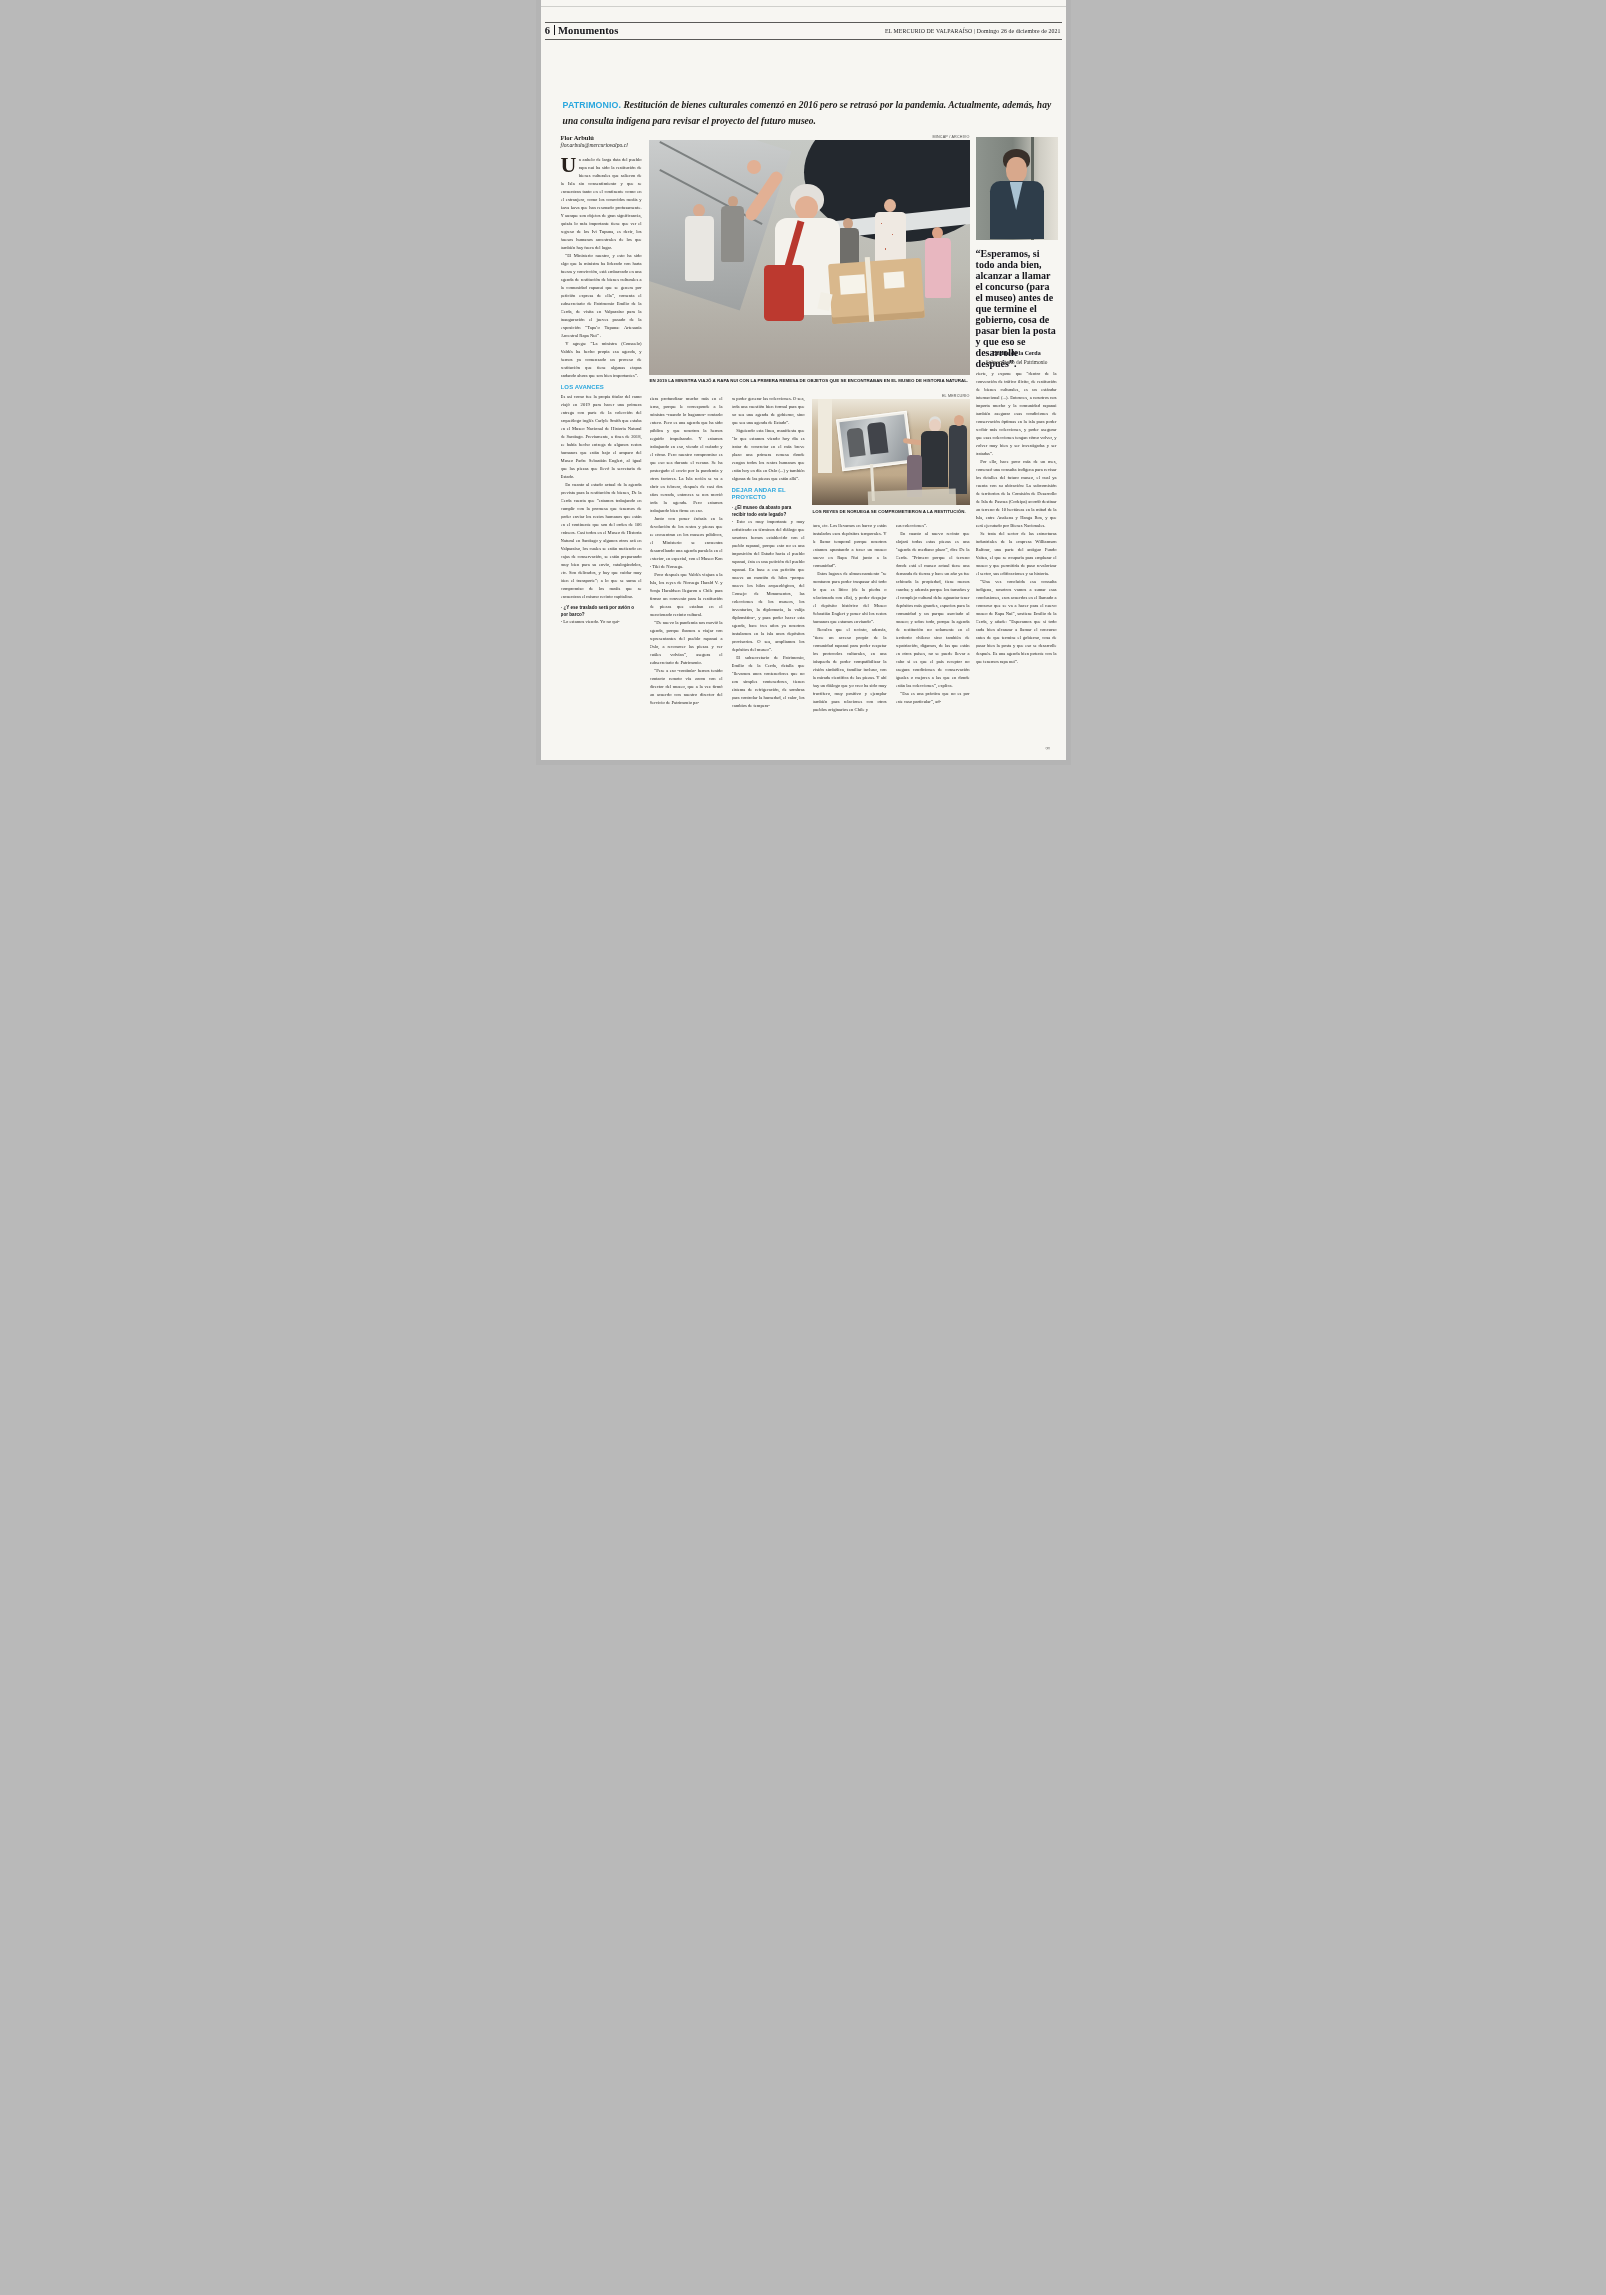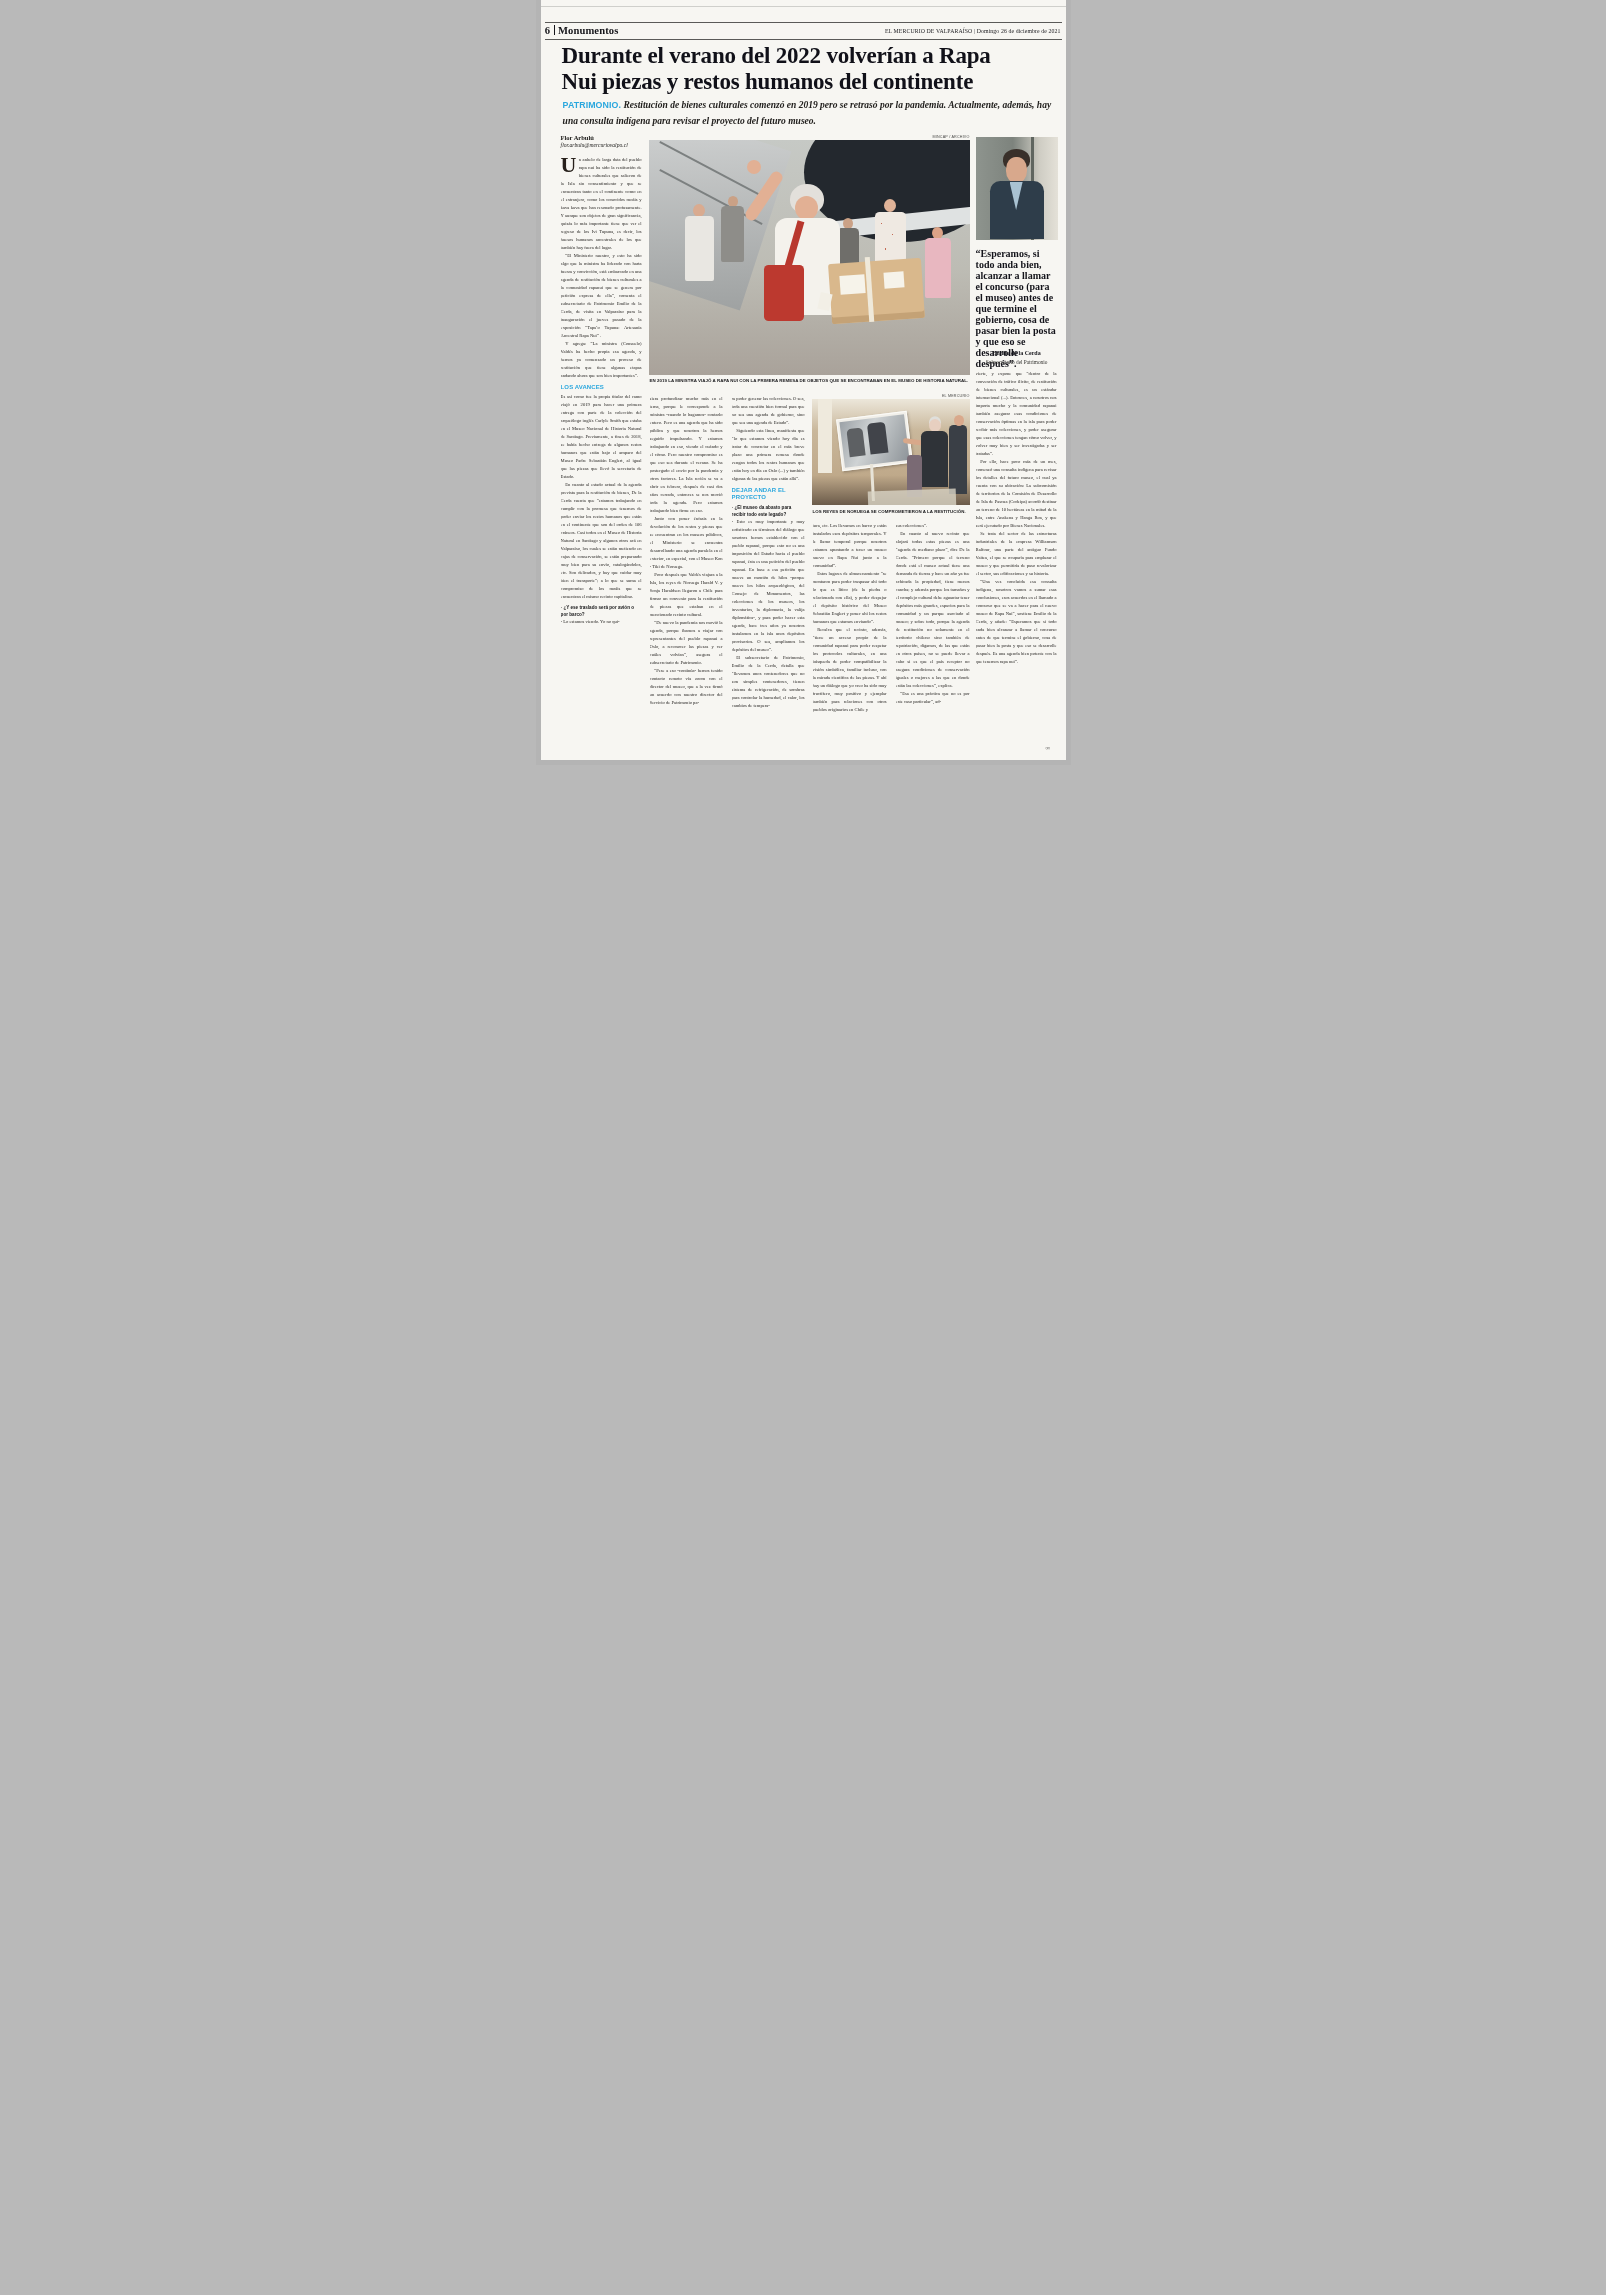--- a/index.html
+++ b/index.html
@@ -122,29 +122,25 @@
       <span class="mh-bar"></span>
       <span class="mh-section">Monumentos</span>
     </div>
     <div class="mh-right">
       <span>EL MERCURIO DE VALPARAÍSO</span>
       <span>|</span>
       <span>Domingo 26 de diciembre de 2021</span>
     </div>
     <div class="rule-b"></div>
 
-    <div class="headline">
-      <div>Durante el verano del 2022 volverían a Rapa</div>
-      <div>Nui piezas y restos humanos del continente</div>
-    </div>
 
     <div class="lead">
       <span class="kicker" style="color:#2aa7de">PATRIMONIO.</span>
       <span> </span>
-      <span class="lead-text">Restitución de bienes culturales comenzó en 2019 pero se retrasó por la pandemia. Actualmente, además, hay una consulta indígena para revisar el proyecto del futuro museo.</span>
+      <span class="lead-text">Restitución de bienes culturales comenzó en 2016 pero se retrasó por la pandemia. Actualmente, además, hay una consulta indígena para revisar el proyecto del futuro museo.</span>
     </div>
 
     <div class="byline">
       <div class="by-author">Flor Arbulú</div>
       <div class="by-email">flor.arbulu@mercuriovalpo.cl</div>
     </div>
 
     <div class="credit" style="left:324px;top:135px;width:105px;">MINCAP / ARCHIVO</div>
     <div class="photo ph1">
       <div class="plane"></div>

